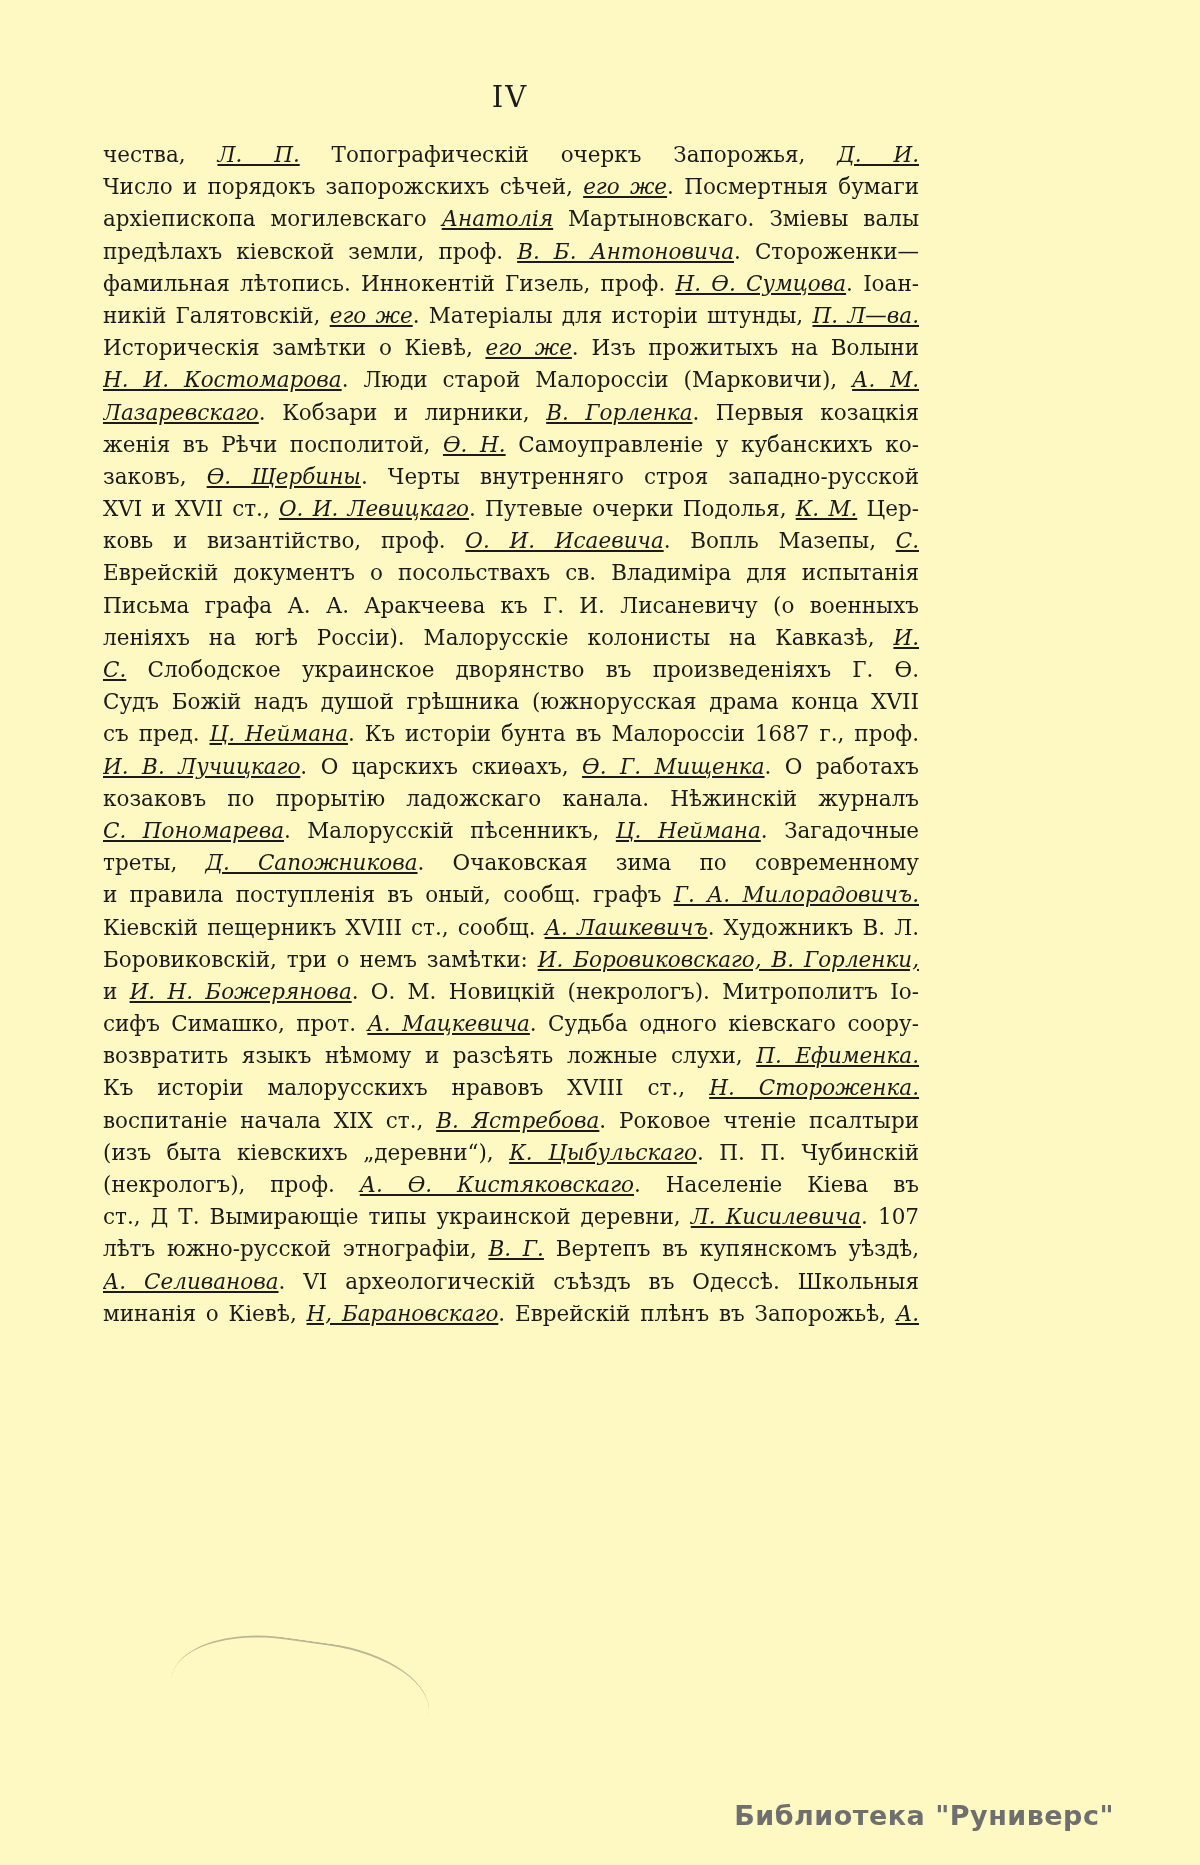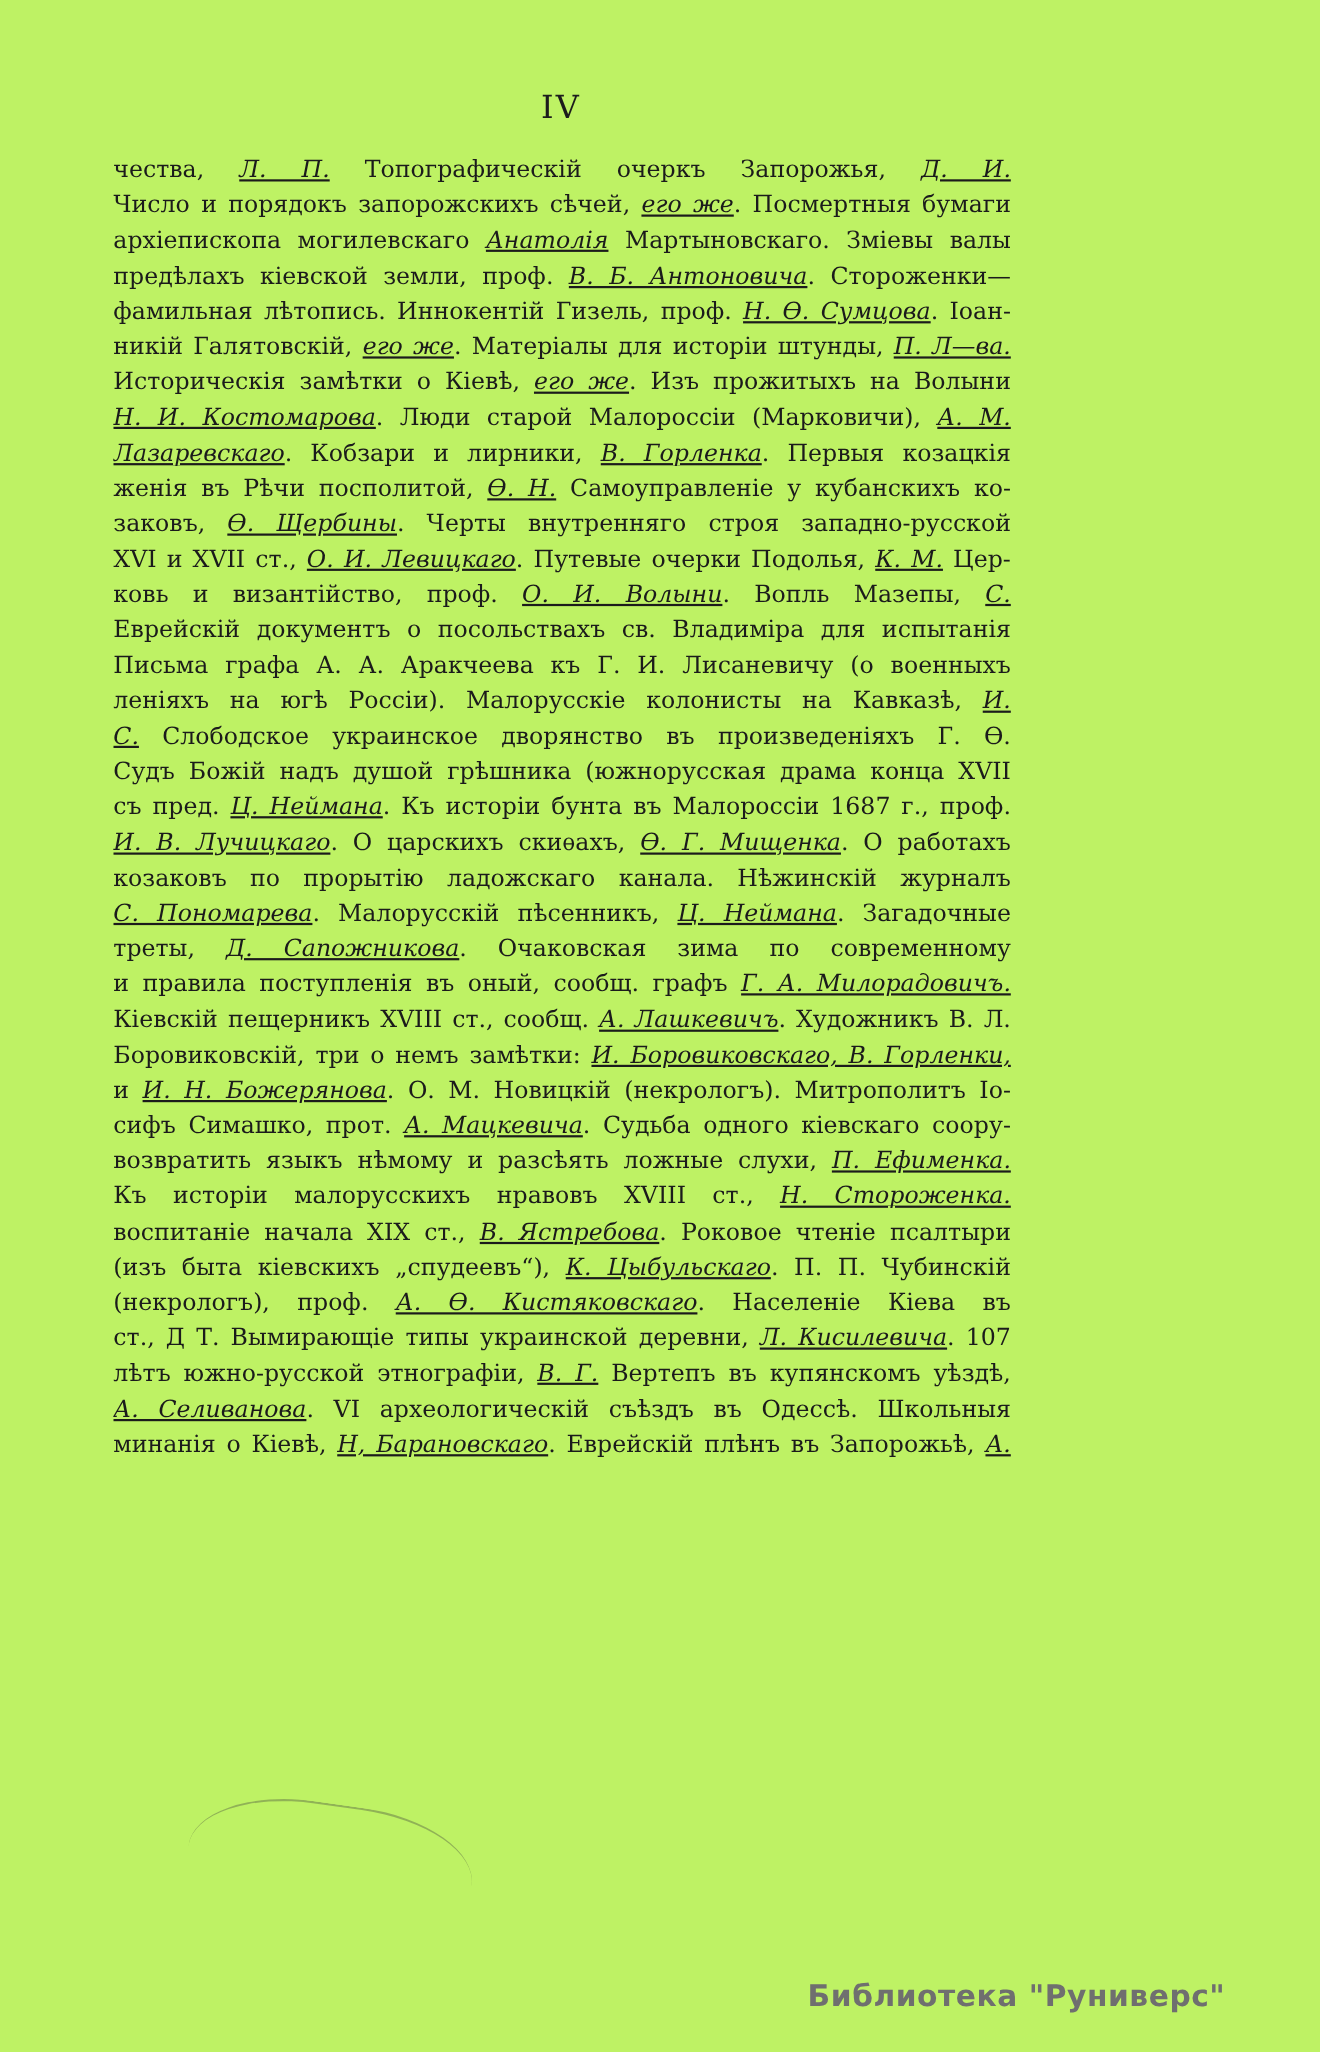--- a/index.html
+++ b/index.html
@@ -5,21 +5,21 @@
   html, body { margin: 0; padding: 0; }
   body {
     width: 1200px; height: 1865px;
     background: #ffffff;
     position: relative;
     font-family: "DejaVu Serif", serif;
     overflow: hidden;
   }
   .page {
     position: absolute; inset: 0;
-    background: #bef264;
+    background: #fef9c3;
   }
   .page-number {
     position: absolute;
     top: 80px; left: 102px; width: 816px;
     text-align: center;
     font-size: 29px;
     font-weight: normal;
     letter-spacing: 2px;
     color: #1c1c1c;
   }
@@ -75,40 +75,40 @@
       <div class="line"><span>архіепископа могилевскаго </span><span class="it">Анатолія</span><span> Мартыновскаго. Зміевы валы въ</span></div>
       <div class="line"><span>предѣлахъ кіевской земли, проф. </span><span class="it">В. Б. Антоновича</span><span>. Стороженки—</span></div>
       <div class="line"><span>фамильная лѣтопись. Иннокентій Гизель, проф. </span><span class="it">Н. Ѳ. Сумцова</span><span>. Іоан-</span></div>
       <div class="line"><span>никій Галятовскій, </span><span class="it">его же</span><span>. Матеріалы для исторіи штунды, </span><span class="it">П. Л—ва.</span></div>
       <div class="line"><span>Историческія замѣтки о Кіевѣ, </span><span class="it">его же</span><span>. Изъ прожитыхъ на Волыни дней,</span></div>
       <div class="line"><span class="it">Н. И. Костомарова</span><span>. Люди старой Малороссіи (Марковичи), </span><span class="it">А. М.</span></div>
       <div class="line"><span class="it">Лазаревскаго</span><span>. Кобзари и лирники, </span><span class="it">В. Горленка</span><span>. Первыя козацкія дви-</span></div>
       <div class="line"><span>женія въ Рѣчи посполитой, </span><span class="it">Ѳ. Н.</span><span> Самоуправленіе у кубанскихъ ко-</span></div>
       <div class="line"><span>заковъ, </span><span class="it">Ѳ. Щербины</span><span>. Черты внутренняго строя западно-русской церкви</span></div>
       <div class="line"><span>XVI и XVII ст., </span><span class="it">О. И. Левицкаго</span><span>. Путевые очерки Подолья, </span><span class="it">К. М.</span><span> Цер-</span></div>
-      <div class="line"><span>ковь и византійство, проф. </span><span class="it">О. И. Волыни</span><span>. Вопль Мазепы, </span><span class="it">С. Исаевича.</span></div>
+      <div class="line"><span>ковь и византійство, проф. </span><span class="it">О. И. Исаевича</span><span>. Вопль Мазепы, </span><span class="it">С. Исаевича.</span></div>
       <div class="line"><span>Еврейскій документъ о посольствахъ св. Владиміра для испытанія вѣръ.</span></div>
       <div class="line"><span>Письма графа А. А. Аракчеева къ Г. И. Лисаневичу (о военныхъ посе-</span></div>
       <div class="line"><span>леніяхъ на югѣ Россіи). Малорусскіе колонисты на Кавказѣ, </span><span class="it">И.</span></div>
       <div class="line"><span class="it">С.</span><span> Слободское украинское дворянство въ произведеніяхъ Г. Ѳ. Квитки.</span></div>
       <div class="line"><span>Судъ Божій надъ душой грѣшника (южнорусская драма конца XVII ст.),</span></div>
       <div class="line"><span>съ пред. </span><span class="it">Ц. Неймана</span><span>. Къ исторіи бунта въ Малороссіи 1687 г., проф.</span></div>
       <div class="line"><span class="it">И. В. Лучицкаго</span><span>. О царскихъ скиѳахъ, </span><span class="it">Ѳ. Г. Мищенка</span><span>. О работахъ</span></div>
       <div class="line"><span>козаковъ по прорытію ладожскаго канала. Нѣжинскій журналъ Гоголя,</span></div>
       <div class="line"><span class="it">С. Пономарева</span><span>. Малорусскій пѣсенникъ, </span><span class="it">Ц. Неймана</span><span>. Загадочные пор-</span></div>
       <div class="line"><span>треты, </span><span class="it">Д. Сапожникова</span><span>. Очаковская зима по современному описанію,</span></div>
       <div class="line"><span>и правила поступленія въ оный, сообщ. графъ </span><span class="it">Г. А. Милорадовичъ.</span></div>
       <div class="line"><span>Кіевскій пещерникъ XVIII ст., сообщ. </span><span class="it">А. Лашкевичъ</span><span>. Художникъ В. Л.</span></div>
       <div class="line"><span>Боровиковскій, три о немъ замѣтки: </span><span class="it">И. Боровиковскаго, В. Горленки,</span></div>
       <div class="line"><span>и </span><span class="it">И. Н. Божерянова</span><span>. О. М. Новицкій (некрологъ). Митрополитъ Іо-</span></div>
       <div class="line"><span>сифъ Симашко, прот. </span><span class="it">А. Мацкевича</span><span>. Судьба одного кіевскаго соору-</span></div>
       <div class="line"><span>возвратить языкъ нѣмому и разсѣять ложные слухи, </span><span class="it">П. Ефименка.</span></div>
       <div class="line"><span>Къ исторіи малорусскихъ нравовъ XVIII ст., </span><span class="it">Н. Стороженка.</span></div>
       <div class="line"><span>воспитаніе начала XIX ст., </span><span class="it">В. Ястребова</span><span>. Роковое чтеніе псалтыри</span></div>
-      <div class="line"><span>(изъ быта кіевскихъ „спудеевъ“), </span><span class="it">К. Цыбульскаго</span><span>. П. П. Чубинскій</span></div>
+      <div class="line"><span>(изъ быта кіевскихъ „деревни“), </span><span class="it">К. Цыбульскаго</span><span>. П. П. Чубинскій</span></div>
       <div class="line"><span>(некрологъ), проф. </span><span class="it">А. Ѳ. Кистяковскаго</span><span>. Населеніе Кіева въ прошломъ</span></div>
       <div class="line"><span>ст., Д Т. Вымирающіе типы украинской деревни, </span><span class="it">Л. Кисилевича</span><span>. 107</span></div>
       <div class="line"><span>лѣтъ южно-русской этнографіи, </span><span class="it">В. Г.</span><span> Вертепъ въ купянскомъ уѣздѣ,</span></div>
       <div class="line"><span class="it">А. Селиванова</span><span>. VI археологическій съѣздъ въ Одессѣ. Школьныя воспо-</span></div>
       <div class="line"><span>минанія о Кіевѣ, </span><span class="it">Н, Барановскаго</span><span>. Еврейскій плѣнъ въ Запорожьѣ, </span><span class="it">А.</span></div>
     </div>
 
   <div class="scan-artifact"></div>
 
   <div class="watermark" style="color: rgb(111, 111, 111);">Библиотека "Руниверс"</div>

